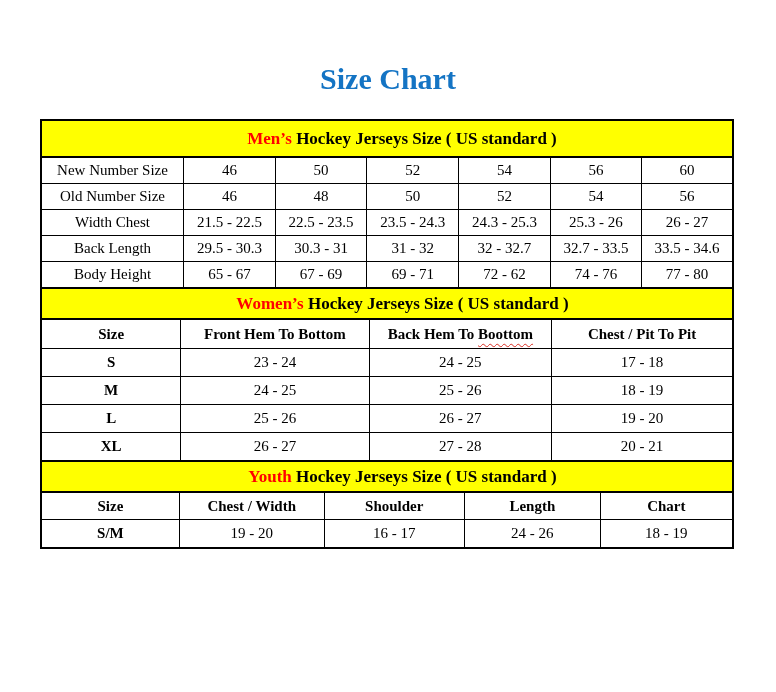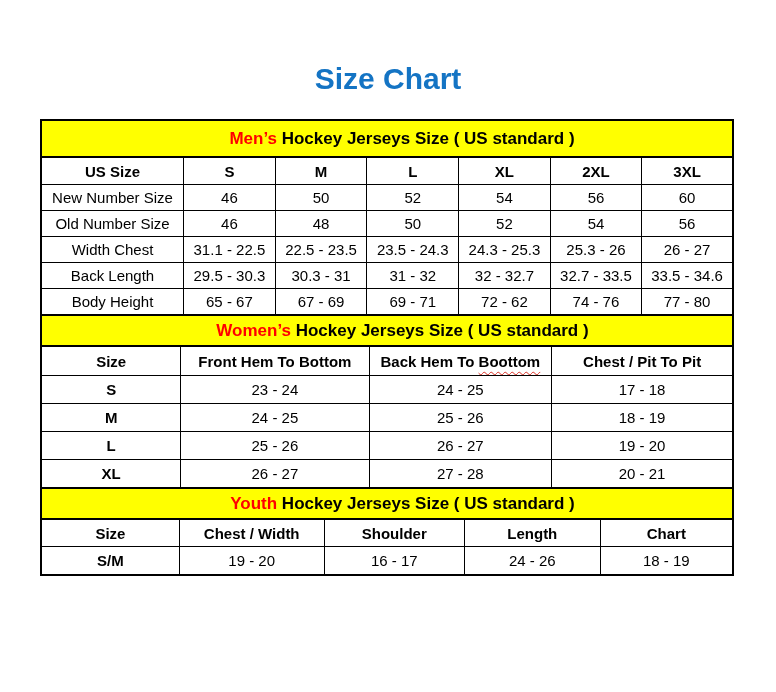--- a/index.html
+++ b/index.html
@@ -1,18 +1,18 @@
 <!DOCTYPE html>
 <html><head>
 <meta charset="utf-8">
 <style>
   html, body { margin: 0; padding: 0; background: #ffffff; }
   .page {
     width: 776px; height: 692px; overflow: hidden; background: #ffffff;
-    font-family: Liberation Sans, sans-serif; color: #000000;
+    font-family: Liberation Serif, serif; color: #000000;
   }
   .title {
     margin: 62px 0 24px 0; text-align: center;
     color: #1474C4; font-size: 30px; font-weight: bold; line-height: 1.1;
   }
   .chart { width: 694px; margin-left: 40px; }
   table {
     width: 100%; border-collapse: collapse; table-layout: fixed;
     border: 2px solid #000000;
   }
@@ -60,50 +60,41 @@
           <col style="width:13.25%">
           <col style="width:13.25%">
           <col style="width:13.25%">
           <col style="width:13.2%">
           <col style="width:13.2%">
       </colgroup>
       <tbody>
         <tr>
           <th class="band" colspan="7"><span class="hl">Men’s</span><span> Hockey Jerseys Size ( US standard )</span></th>
         </tr>
-        <tr class="head">
-          <th>US Size</th>
-          <th>S</th>
-          <th>M</th>
-          <th>L</th>
-          <th>XL</th>
-          <th>2XL</th>
-          <th>3XL</th>
-        </tr>
         <tr class="data">
           <td class="rowlabel">New Number Size</td>
           <td>46</td>
           <td>50</td>
           <td>52</td>
           <td>54</td>
           <td>56</td>
           <td>60</td>
         </tr>
         <tr class="data">
           <td class="rowlabel">Old Number Size</td>
           <td>46</td>
           <td>48</td>
           <td>50</td>
           <td>52</td>
           <td>54</td>
           <td>56</td>
         </tr>
         <tr class="data">
           <td class="rowlabel">Width Chest</td>
-          <td>31.1 - 22.5</td>
+          <td>21.5 - 22.5</td>
           <td>22.5 - 23.5</td>
           <td>23.5 - 24.3</td>
           <td>24.3 - 25.3</td>
           <td>25.3 - 26</td>
           <td>26 - 27</td>
         </tr>
         <tr class="data">
           <td class="rowlabel">Back Length</td>
           <td>29.5 - 30.3</td>
           <td>30.3 - 31</td>

